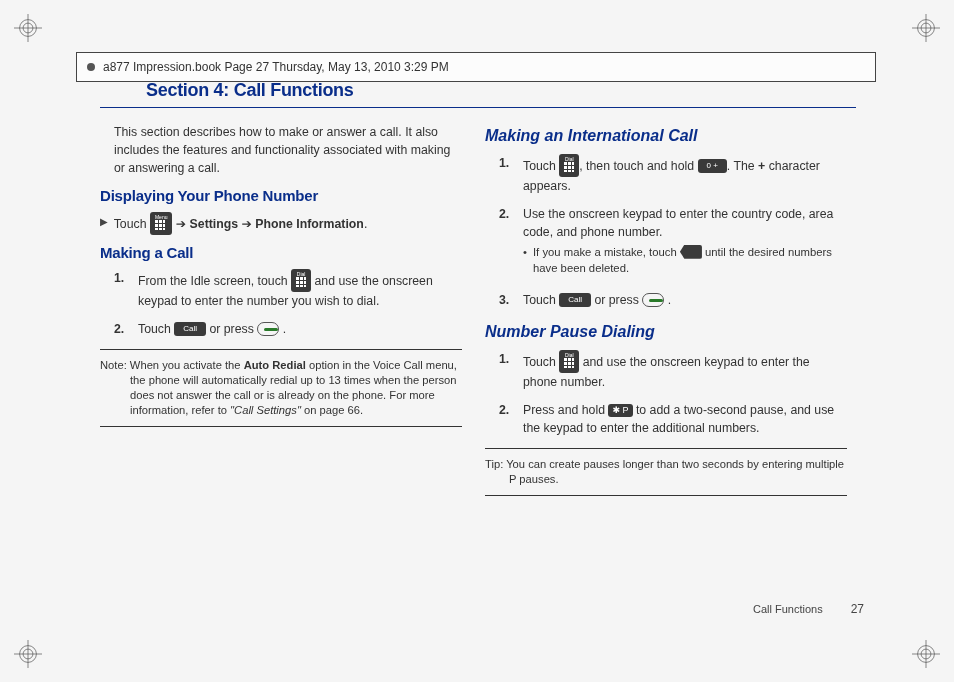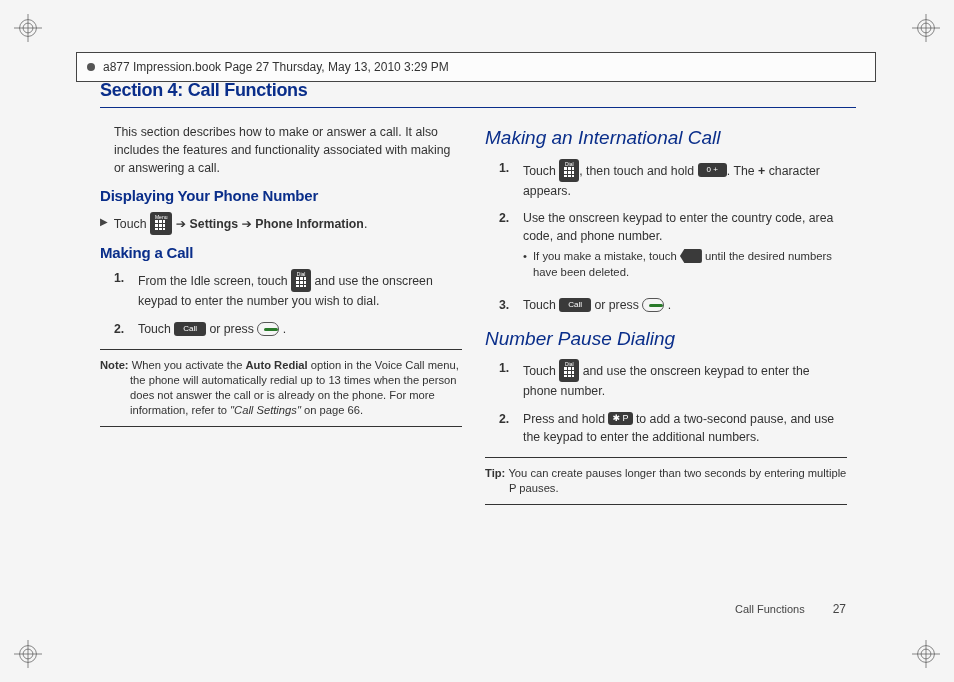--- a/index.html
+++ b/index.html
@@ -47,20 +47,21 @@
     width: 756px;
     color: #222;
   }
   .section-title {
     color: #0a2e8a;
     font-size: 18px;
     font-weight: 900;
     font-family: Arial, sans-serif;
     margin-bottom: 6px;
     letter-spacing: -0.3px;
+    margin-left: 46px;
   }
   .title-rule {
     border: none;
     border-top: 1.5px solid #0a2e8a;
     margin-bottom: 16px;
   }
   .columns {
     display: flex;
     gap: 23px;
   }
@@ -75,23 +76,23 @@
   .ref-italic { font-style: italic; }
   .sub-head {
     color: #0a2e8a;
     font-weight: 900;
     font-size: 15px;
     margin: 4px 0 6px 0;
     letter-spacing: -0.2px;
   }
   .sub-head-italic {
     color: #0a2e8a;
-    font-weight: 400;
+    font-weight: 700;
     font-style: italic;
-    font-size: 19px;
+    font-size: 16px;
     margin: 0 0 8px 0;
   }
   .arrow-bullet { display:flex; gap:6px; margin-bottom:6px; padding-left:0; }
   .arrow-bullet .tri { color:#444; font-size:10px; line-height:1.8; }
   .bold { font-weight: 700; }
   .ol-item { display:flex; margin-bottom:10px; }
   .ol-num { width:24px; flex:0 0 24px; font-weight:700; }
   .ol-body { flex:1; }
   .inline-icon {
     display: inline-block;
@@ -128,28 +129,28 @@
     height:14px;
     position:relative;
     top:-1px;
   }
   .key-pill.green::after{
     content:""; position:absolute; left:6px; top:5px;
     width:14px; height:3px; background:#2a7a2a; border-radius:2px;
   }
   .rule { border:none; border-top:1px solid #333; margin:8px 0; }
   .note-block { font-size: 11.2px; line-height:1.35; padding-left:0; }
-  .note-block .note-label { font-weight:700;margin-top:28px; }
+  .note-block .note-label { font-weight:400;margin-top:28px; }
   .note-hang { padding-left: 30px; text-indent: -30px; }
   .tip-hang { padding-left: 24px; text-indent: -24px; }
   .bullet-row { display:flex; gap:6px; font-size:11.3px; margin:2px 0 6px 0; }
   .bullet-row .dot { flex:0 0 auto; }
   .footer {
     position:absolute;
-    right: 108px;
+    right: 90px;
     top: 602px;
     font-size: 11px;
     color:#444;
     display:flex; gap:28px; align-items:baseline;
   }
   .footer .pn { font-size:12px; }
   .icon-backspace {
     display:inline-block; vertical-align:middle;
     width:22px; height:14px; background:#3a3a3a;
     clip-path: polygon(20% 0, 100% 0, 100% 100%, 20% 100%, 0 50%);

